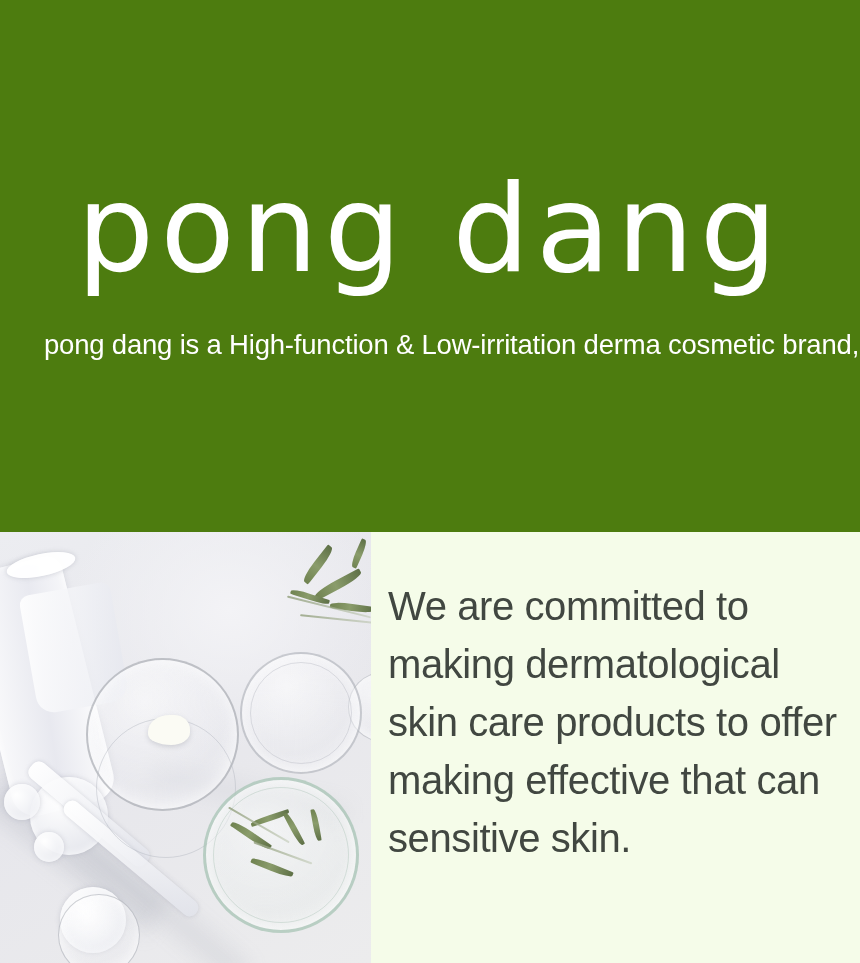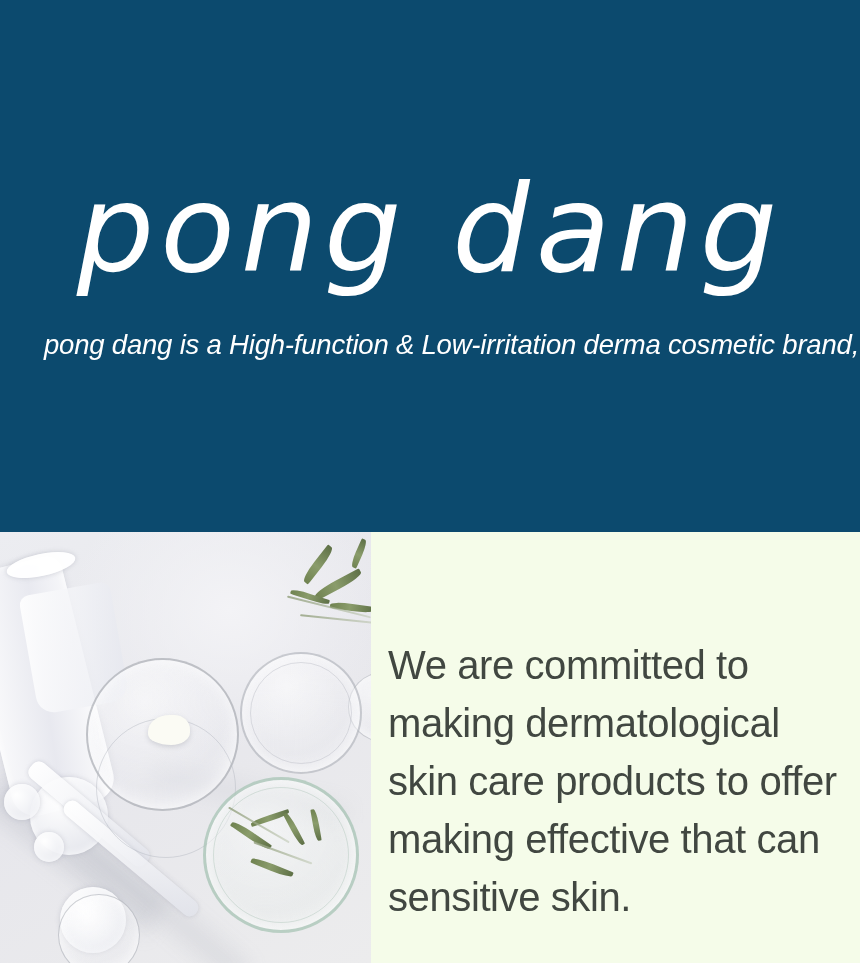--- a/index.html
+++ b/index.html
@@ -7,21 +7,21 @@
   html, body {
     width:860px; height:963px;
     font-family:"Liberation Sans", sans-serif;
     overflow:hidden; background:#ffffff;
   }
   #page { position:relative; width:860px; height:963px; overflow:hidden; }
 
   
   .hero {
     position:absolute; left:0; top:0; width:860px; height:532px;
-    background:#0c4a6e; overflow:hidden;font-style:italic;
+    background:#4d7c0f; overflow:hidden;
   }
   .hero-logo {
     position:absolute; left:0; top:168px; width:860px;
     text-align:center;
     font-size:122px; line-height:122px;
     font-weight:400; color:#ffffff;
     letter-spacing:6px;
     font-family:"DejaVu Sans", sans-serif;
     white-space:nowrap;
   }
@@ -161,21 +161,21 @@
   .blade {
     position:absolute;
     background:linear-gradient(90deg, rgba(150,163,130,0.85), rgba(186,196,172,0.5));
     height:1.5px; border-radius:2px;
   }
 
   
   .textpanel {
     width:489px; height:431px;
     background:#f5fce9;
-    padding:104px 0 0 17px;
+    padding:45px 0 0 17px;
   }
   .mission {
     font-size:40px; line-height:58px;
     font-weight:400; color:#414741;
     letter-spacing:-0.4px;
     white-space:nowrap;
   }
   .mission span { display:block; }
 </style>
 </head>

